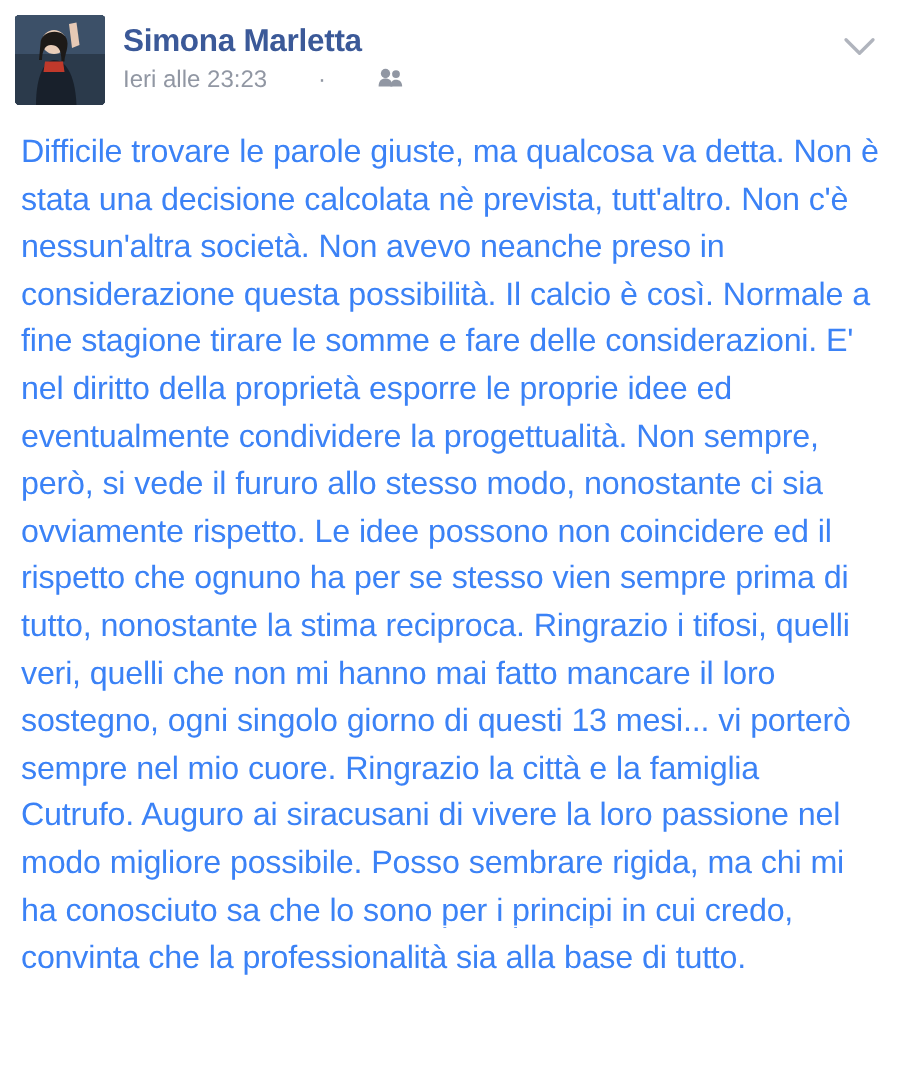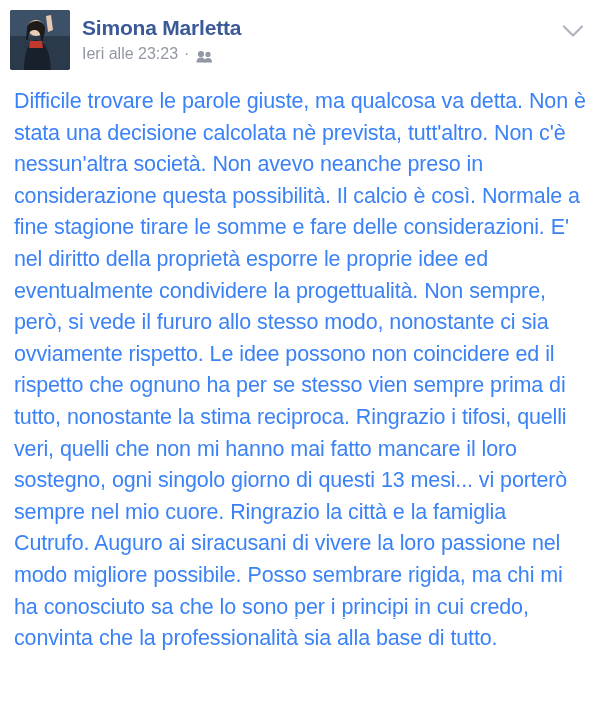--- a/index.html
+++ b/index.html
@@ -55,25 +55,26 @@
     font-size: 21px;
     font-weight: bold;
     color: #3b5998;
     line-height: 24px;
     letter-spacing: -0.2px;
     white-space: nowrap;
   }
 
   .meta-row {
     display: flex;
-    align-items: flex-end;
+    align-items: flex-start;
     margin-top: 5px;
     color: #9197a3;
     font-size: 16px;
     line-height: 18px;
+    gap: 28px;
   }
   .meta-sep {
     margin: 0 6px;
     color: #9197a3;
     font-size: 16px;
   }
   .audience-icon {
     display: inline-block;
     line-height: 0;
     margin-left: 1px;

